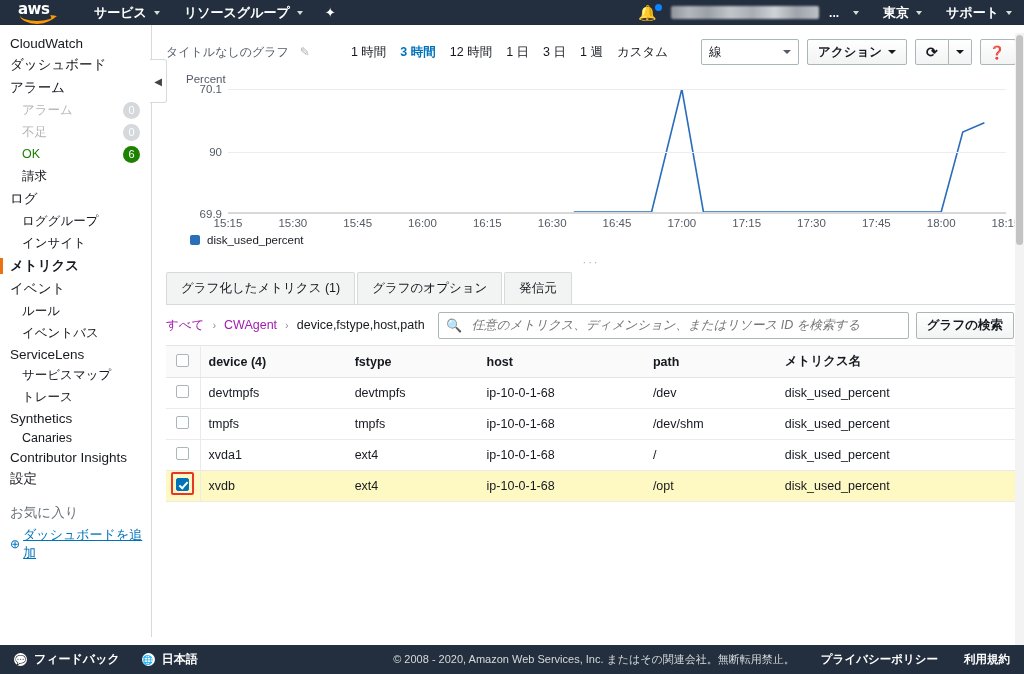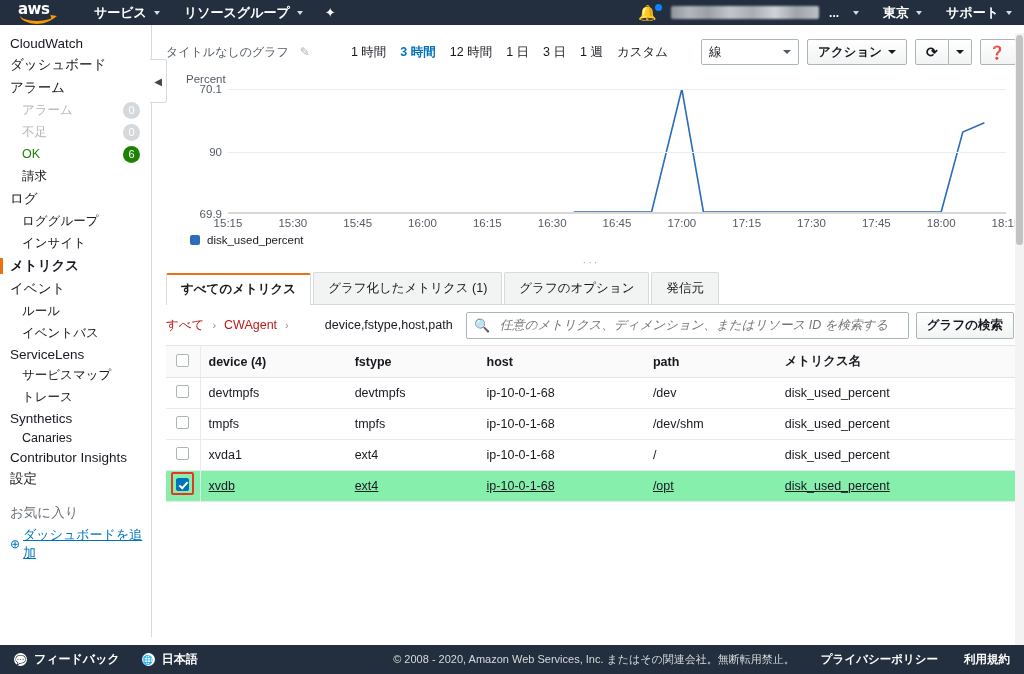--- a/index.html
+++ b/index.html
@@ -143,23 +143,23 @@
     border:1px solid #d5dbdb; border-bottom:none; margin-right:2px;
     cursor:pointer; color:#16191f; border-radius:2px 2px 0 0; position:relative;
   }
   .tab.active { background:#fff; border-top:2px solid #ec7211; font-weight:bold;
                 padding-top:6px; margin-bottom:-1px; }
 
   
   .srow { display:flex; align-items:center; height:40px; gap:7px; padding-right:2px; }
   .crumbs { display:flex; align-items:center; gap:8px; font-size:12.5px;
             white-space:nowrap; }
-  .crumbs .c-link { color:#b91c1c; cursor:pointer; }
+  .crumbs .c-link { color:#a21caf; cursor:pointer; }
   .crumbs .c-sep { color:#879196; font-size:11px; }
-  .crumbs .c-cur { color:#16191f;margin-left:28px; }
+  .crumbs .c-cur { color:#16191f; }
   .searchbox {
     flex:1; height:27px; border:1px solid #aab7b8; border-radius:2px;
     display:flex; align-items:center; padding:0 8px; gap:7px; background:#fff;
     margin-left:6px;
   }
   .searchbox .mag { color:#545b64; font-size:13px; }
   .searchbox input {
     border:none; outline:none; flex:1; font-size:12.5px; font-style:italic;
     color:#687078; font-family:"Liberation Sans", sans-serif; background:transparent;
   }
@@ -171,21 +171,21 @@
     background:#fafafa; border-top:1px solid #e4e4e4; border-bottom:1px solid #e4e4e4;
     text-align:left; font-size:12.5px; font-weight:bold; padding:7px 8px;
     color:#16191f; white-space:nowrap;
   }
   thead th.ckcol, tbody td.ckcol { width:34px; padding-left:10px;
                                    border-right:1px solid #eaeaea; }
   tbody td {
     border-bottom:1px solid #eaeaea; font-size:12.5px; padding:7px 8px;
     color:#16191f; white-space:nowrap;
   }
-  tbody tr.selected { background:#86efac;text-decoration:underline; }
+  tbody tr.selected { background:#fef9c3; }
   .chk {
     width:13px; height:13px; border:1px solid #aab7b8; border-radius:2px;
     background:#fff; display:inline-block; cursor:pointer; position:relative;
   }
   .chk.on { background:#0073bb; border-color:#0073bb; }
   .chk.on:after {
     content:""; position:absolute; left:4px; top:1px; width:3px; height:7px;
     border:solid #fff; border-width:0 2px 2px 0; transform:rotate(42deg);
   }
   .annot-box {
@@ -399,21 +399,20 @@
         </div>
       <div class="legend">
         <span class="sw" style="background: rgb(42, 109, 187);"></span>
         <span class="lb">disk_used_percent</span>
       </div>
     </div>
 
     <div class="drag-dots">···</div>
 
     <div class="tabs" id="tab-list">
-        <div class="tab active">すべてのメトリクス</div>
         <div class="tab">グラフ化したメトリクス (1)</div>
         <div class="tab">グラフのオプション</div>
         <div class="tab">発信元</div>
       </div>
 
     <div class="srow">
       <div class="crumbs" id="crumbs">
           <span class="c-link">すべて</span>
           <span class="c-sep">›</span>
           <span class="c-link">CWAgent</span>

